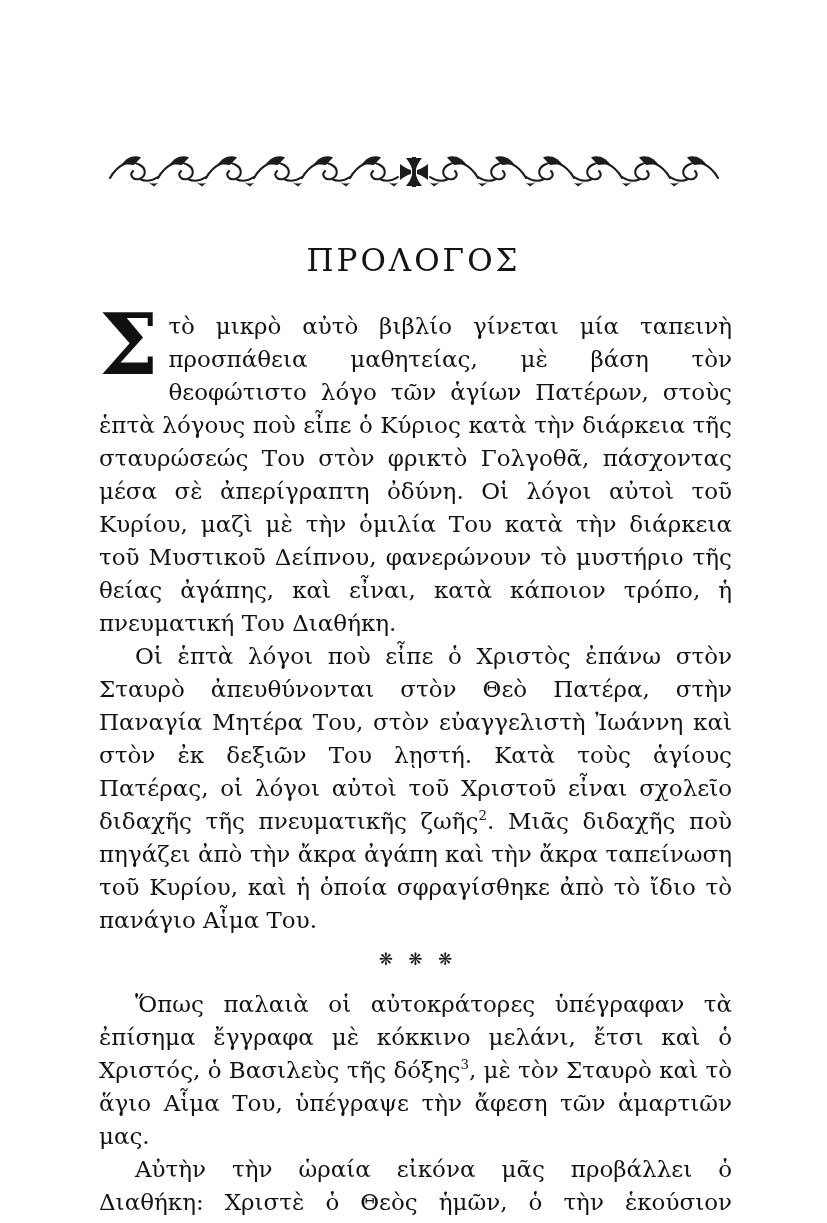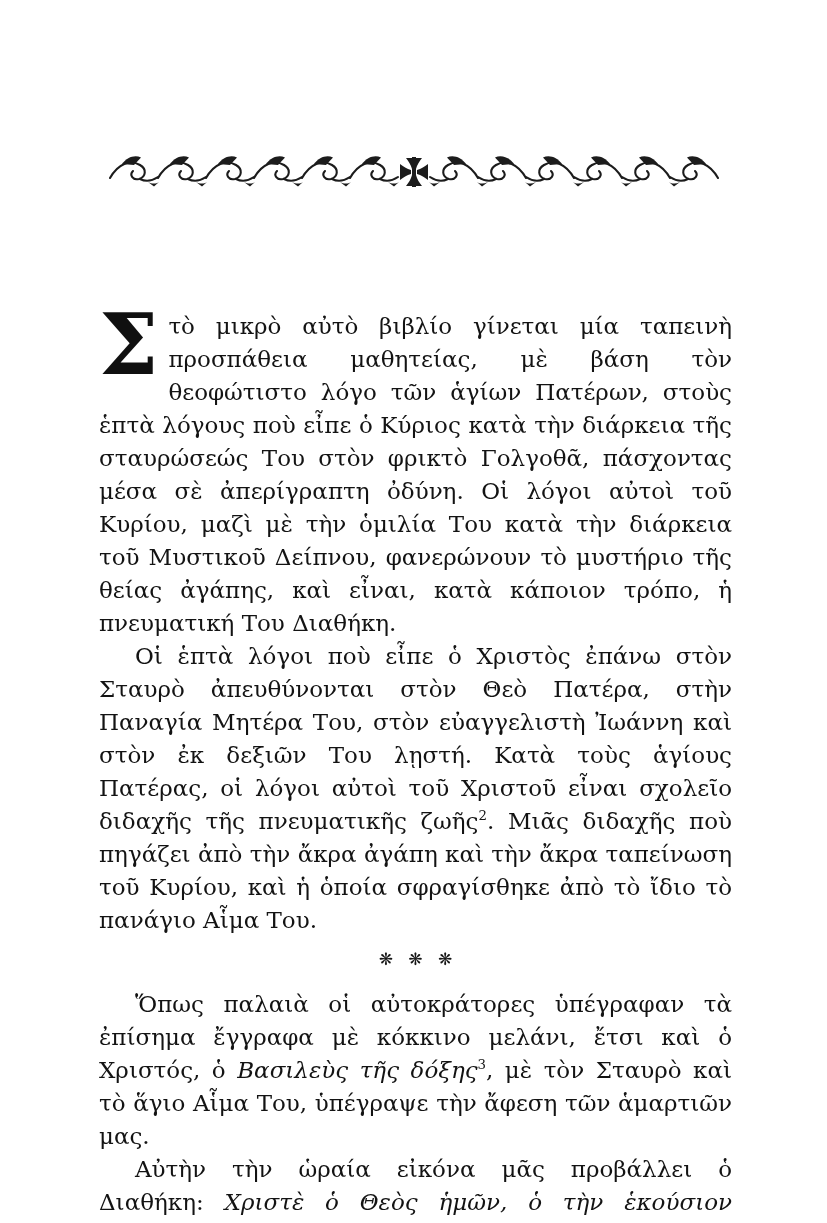--- a/index.html
+++ b/index.html
@@ -52,21 +52,21 @@
   .para.indent { text-indent: 36px; }
   .dropcap {
     float: left;
     font-size: 84px;
     line-height: 63px;
     height: 64px;
     margin: 3px 10px 0 0;
     font-weight: bold;
     color: #101010;
   }
-  .it { font-style: italic; }
+  .it { }
   sup {
     font-size: 0.58em;
     line-height: 0;
     vertical-align: super;
   }
   .separator {
     clear: both;
     text-align: center;
     font-family: "DejaVu Sans", sans-serif;
     font-size: 17px;
@@ -111,20 +111,21 @@
     <g transform="translate(612,0) scale(-1,1)">
       <use href="#sc" x="2" y="0"></use>
       <use href="#sc" x="50" y="0"></use>
       <use href="#sc" x="98" y="0"></use>
       <use href="#sc" x="146" y="0"></use>
       <use href="#sc" x="194" y="0"></use>
       <use href="#sc" x="242" y="0"></use>
     </g>
   </svg>
 
+  <h1 class="page-title">ΠΡΟΛΟΓΟΣ</h1>
 
   <div class="text-body">
       <p class="para"><span class="dropcap">Σ</span><span>τὸ μικρὸ αὐτὸ βιβλίο γίνεται μία ταπεινὴ προσπάθεια μαθητείας, μὲ βάση τὸν θεοφώτιστο λόγο τῶν ἁγίων Πατέρων, στοὺς ἑπτὰ λόγους ποὺ εἶπε ὁ Κύριος κατὰ τὴν διάρκεια τῆς σταυρώσεώς Του στὸν φρικτὸ Γολγοθᾶ, πάσχοντας μέσα σὲ ἀπερίγραπτη ὀδύνη. Οἱ λόγοι αὐτοὶ τοῦ Κυρίου, μαζὶ μὲ τὴν ὁμιλία Του κατὰ τὴν διάρκεια τοῦ Μυστικοῦ Δείπνου, φανερώνουν τὸ μυστήριο τῆς θείας ἀγάπης, καὶ εἶναι, κατὰ κάποιον τρόπο, ἡ πνευματική Του Διαθήκη.</span></p>
       <p class="para indent"><span>Οἱ ἑπτὰ λόγοι ποὺ εἶπε ὁ Χριστὸς ἐπάνω στὸν Σταυρὸ ἀπευθύνονται στὸν Θεὸ Πατέρα, στὴν Παναγία Μητέρα Του, στὸν εὐαγγελιστὴ Ἰωάννη καὶ στὸν ἐκ δεξιῶν Του λῃστή. Κατὰ τοὺς ἁγίους Πατέρας, οἱ λόγοι αὐτοὶ τοῦ Χριστοῦ εἶναι σχολεῖο διδαχῆς τῆς πνευματικῆς ζωῆς</span><sup>2</sup><span>. Μιᾶς διδαχῆς ποὺ πηγάζει ἀπὸ τὴν ἄκρα ἀγάπη καὶ τὴν ἄκρα ταπείνωση τοῦ Κυρίου, καὶ ἡ ὁποία σφραγίσθηκε ἀπὸ τὸ ἴδιο τὸ πανάγιο Αἷμα Του.</span></p>
       <div class="separator">❋ ❋ ❋</div>
       <p class="para indent"><span>Ὅπως παλαιὰ οἱ αὐτοκράτορες ὑπέγραφαν τὰ ἐπίσημα ἔγγραφα μὲ κόκκινο μελάνι, ἔτσι καὶ ὁ Χριστός, ὁ </span><span class="it">Βασιλεὺς τῆς δόξης</span><sup>3</sup><span>, μὲ τὸν Σταυρὸ καὶ τὸ ἅγιο Αἷμα Του, ὑπέγραψε τὴν ἄφεση τῶν ἁμαρτιῶν μας.</span></p>
       <p class="para indent"><span>Αὐτὴν τὴν ὡραία εἰκόνα μᾶς προβάλλει ὁ Διαθήκη: </span><span class="it">Χριστὲ ὁ Θεὸς ἡμῶν, ὁ τὴν ἑκούσιον σταύρωσιν εἰς κοι-</span></p>
     </div>
 
 </div>

